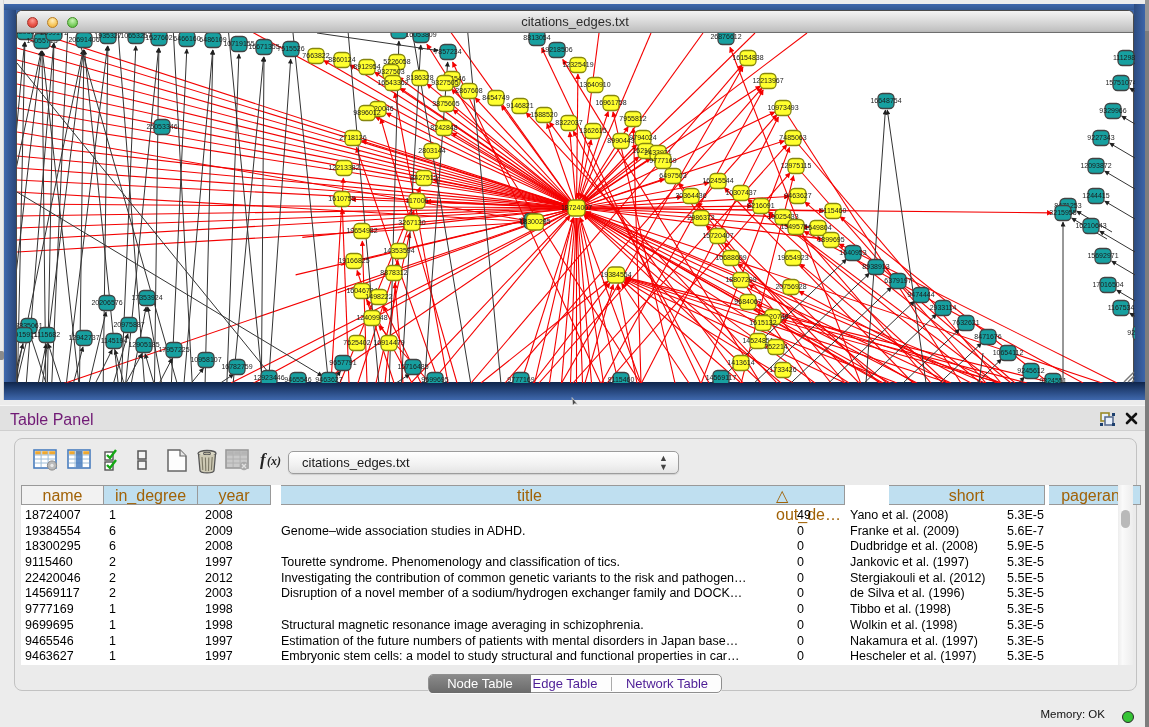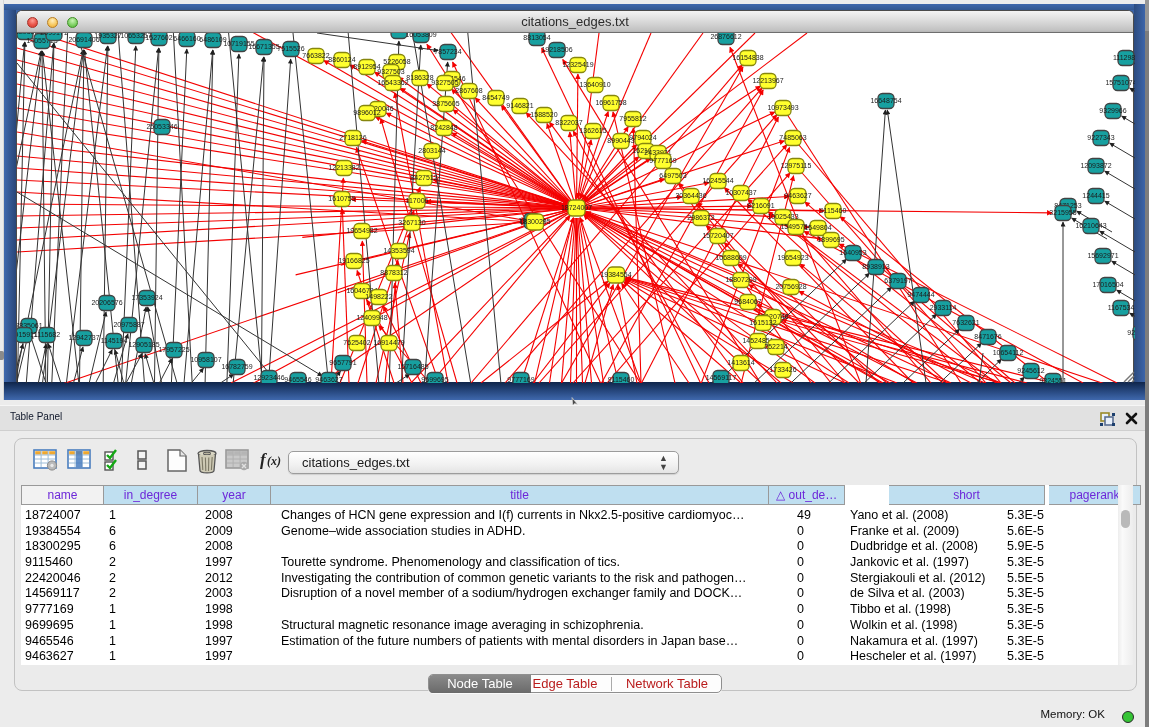--- a/index.html
+++ b/index.html
@@ -17,44 +17,44 @@
 #tlr{left:10px;background:radial-gradient(circle at 50% 30%,#ff9d94,#e8554a 55%,#d63a2e);border:0.5px solid #a83028}
 #tly{left:30px;background:radial-gradient(circle at 50% 30%,#ffeebe,#f7ca62 55%,#eda933);border:0.5px solid #b87e22}
 #tlg{left:50px;background:radial-gradient(circle at 50% 30%,#c8f4b4,#82d268 55%,#4fb833);border:0.5px solid #3f8f25}
 #rstrip{position:absolute;right:0;top:0;width:4px;height:727px;background:#7d7d7d}
 #rstrip .a{position:absolute;top:0;width:100%;height:31px;background:#969696}
 #lstrip{position:absolute;left:0;top:0;width:4px;height:400px;background:#ececec;border-right:1px solid #d6d6d6}
 #lmark{position:absolute;left:0;top:351px;width:4px;height:9px;background:#8a8a8a;border-radius:0 2px 2px 0}
 #cursor{position:absolute;left:570px;top:397px;width:12px;height:12px}
 #tphead{position:absolute;left:0;top:405px;width:1145px;height:26px;background:#e1e1e1;
  border-top:1px solid #f6f6f6;border-bottom:1px solid #cfcfcf}
-#tphead .t{position:absolute;left:10px;top:5px;font-size:10px;color:#0f172a}
+#tphead .t{position:absolute;left:10px;top:5px;font-size:16px;color:#701a75}
 #tpbody{position:absolute;left:14px;top:438px;width:1123px;height:253px;background:#ebebeb;
  border:1px solid #c2c2c2;border-radius:8px}
 #toolbar{position:absolute;left:0;top:0;width:100%;height:46px}
 .ticon{position:absolute;top:9px}
 #dropdown{position:absolute;left:273px;top:12px;width:391px;height:23px;border:1px solid #9c9c9c;
  border-radius:5px;background:linear-gradient(#ffffff,#f1f1f1 60%,#e4e4e4);box-shadow:0 1px 1px rgba(0,0,0,.12)}
 #dropdown .t{position:absolute;left:13px;top:3px;font-size:13px;color:#1a1a1a}
 #dropdown .ar{position:absolute;right:10px;top:2px;font-size:9px;color:#444;line-height:9px}
 #tbl{position:absolute;left:6px;top:46px;width:1100px;height:180px;background:#fff}
-#thead{position:absolute;left:0;top:0;width:1072px;height:20px;font-size:12px;color:#6d28d9}
+#thead{position:absolute;left:0;top:0;width:1072px;height:20px;font-size:16px;color:#a16207}
 .th{position:absolute;top:0;height:20px;background:#bfdff0;border:1px solid #999;
  border-left:none;text-align:center;line-height:19px}
 .th.first{background:#f2f2f2;border-left:1px solid #999}
 #trows{position:absolute;left:0;top:23px;width:1072px;font-size:12.5px;color:#000}
 .tr{position:relative;height:15.7px;white-space:nowrap}
 .tr div{position:absolute;top:0;line-height:15.5px;overflow:hidden}
 .c0{left:4px;width:80px}.c1{left:88px;width:90px}.c2{left:184px;width:70px}
 .c3{left:260px;width:492px}.c4{left:776px;width:70px}.c5{left:829px;width:152px}.c6{left:986px;width:88px}
 #vsb{position:absolute;right:3px;top:46px;width:15px;height:180px;background:linear-gradient(to right,#ededed,#fafafa 30%,#ededed)}
 #vsb .th2{position:absolute;left:3px;top:25px;width:9px;height:18px;border-radius:5px;background:#b9b9b9}
 #tabs{position:absolute;left:428px;top:674px;width:294px;height:19px;border:1px solid #8f8f8f;
  border-radius:5px;background:#fdfdfd;font-size:13px;box-shadow:0 1px 0 rgba(255,255,255,.7)}
-#tabs .seg{position:absolute;top:0;height:18px;line-height:18px;text-align:center;color:#b91c1c}
+#tabs .seg{position:absolute;top:0;height:18px;line-height:18px;text-align:center;color:#4c1d95}
 #tabs .sel{background:linear-gradient(#8a8a8a,#6a6a6a);color:#fff;border-radius:4px 0 0 4px}
 #tabs .d{position:absolute;top:2px;width:1px;height:14px;background:#aaa}
 #mem{position:absolute;right:44px;top:708px;font-size:11.5px;color:#111}
 #memdot{position:absolute;right:15px;top:711px;width:12px;height:12px;border-radius:50%;
  background:#35c435;border:1.4px solid #2b2b2b}
 svg{display:block}
 </style></head><body>
 <div id="lstrip"></div>
 <div id="lmark"></div>
 <div id="netframe">
@@ -721,43 +721,42 @@
     <div id="dropdown">
         <span class="t">citations_edges.txt</span>
         <span class="ar">▲<br>▼</span>
       </div>
   </div>
   <div id="tbl">
     <div id="thead">
       <div class="th first" style="left:0px;width:83px">name</div>
       <div class="th" style="left:83px;width:94px">in_degree</div>
       <div class="th" style="left:177px;width:73px">year</div>
-      <div class="th" style="left:250px;width:498px">title</div>
+      <div class="th" style="left:260px;width:498px">title</div>
       <div class="th" style="left:748px;width:76px;text-align:left;padding-left:7px">△ out_de…</div>
       <div class="th" style="left:868px;width:156px">short</div>
       <div class="th" style="left:1028px;width:92px">pagerank</div>
     </div>
     <div id="trows">
 <div class="tr">
           <div class="c0">18724007</div>
           <div class="c1">1</div>
           <div class="c2">2008</div>
-          <div class="c3">Changes of HCN gene expression and I(f) currents in Nkx2.5-positive cardiomyoc…</div>
           <div class="c4">49</div>
           <div class="c5">Yano et al. (2008)</div>
           <div class="c6">5.3E-5</div>
         </div>
 <div class="tr">
           <div class="c0">19384554</div>
           <div class="c1">6</div>
           <div class="c2">2009</div>
           <div class="c3">Genome–wide association studies in ADHD.</div>
           <div class="c4">0</div>
           <div class="c5">Franke et al. (2009)</div>
-          <div class="c6">5.6E-5</div>
+          <div class="c6">5.6E-7</div>
         </div>
 <div class="tr">
           <div class="c0">18300295</div>
           <div class="c1">6</div>
           <div class="c2">2008</div>
           <div class="c4">0</div>
           <div class="c5">Dudbridge et al. (2008)</div>
           <div class="c6">5.9E-5</div>
         </div>
 <div class="tr">
@@ -777,21 +776,21 @@
           <div class="c4">0</div>
           <div class="c5">Stergiakouli et al. (2012)</div>
           <div class="c6">5.5E-5</div>
         </div>
 <div class="tr">
           <div class="c0">14569117</div>
           <div class="c1">2</div>
           <div class="c2">2003</div>
           <div class="c3">Disruption of a novel member of a sodium/hydrogen exchanger family and DOCK…</div>
           <div class="c4">0</div>
-          <div class="c5">de Silva et al. (2003)</div>
+          <div class="c5">de Silva et al. (1996)</div>
           <div class="c6">5.3E-5</div>
         </div>
 <div class="tr">
           <div class="c0">9777169</div>
           <div class="c1">1</div>
           <div class="c2">1998</div>
           <div class="c4">0</div>
           <div class="c5">Tibbo et al. (1998)</div>
           <div class="c6">5.3E-5</div>
         </div>
@@ -810,20 +809,21 @@
           <div class="c2">1997</div>
           <div class="c3">Estimation of the future numbers of patients with mental disorders in Japan base…</div>
           <div class="c4">0</div>
           <div class="c5">Nakamura et al. (1997)</div>
           <div class="c6">5.3E-5</div>
         </div>
 <div class="tr">
           <div class="c0">9463627</div>
           <div class="c1">1</div>
           <div class="c2">1997</div>
+          <div class="c3">Embryonic stem cells: a model to study structural and functional properties in car…</div>
           <div class="c4">0</div>
           <div class="c5">Hescheler et al. (1997)</div>
           <div class="c6">5.3E-5</div>
         </div>
     </div>
   </div>
   <div id="vsb">
       <div class="th2"></div>
     </div>
 </div>

